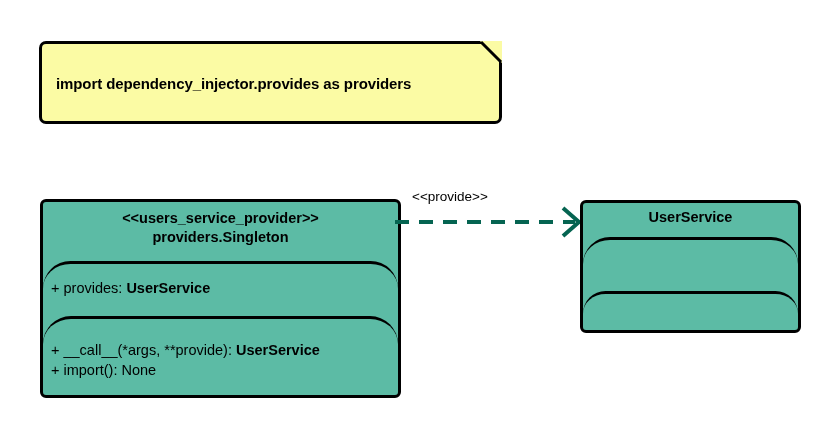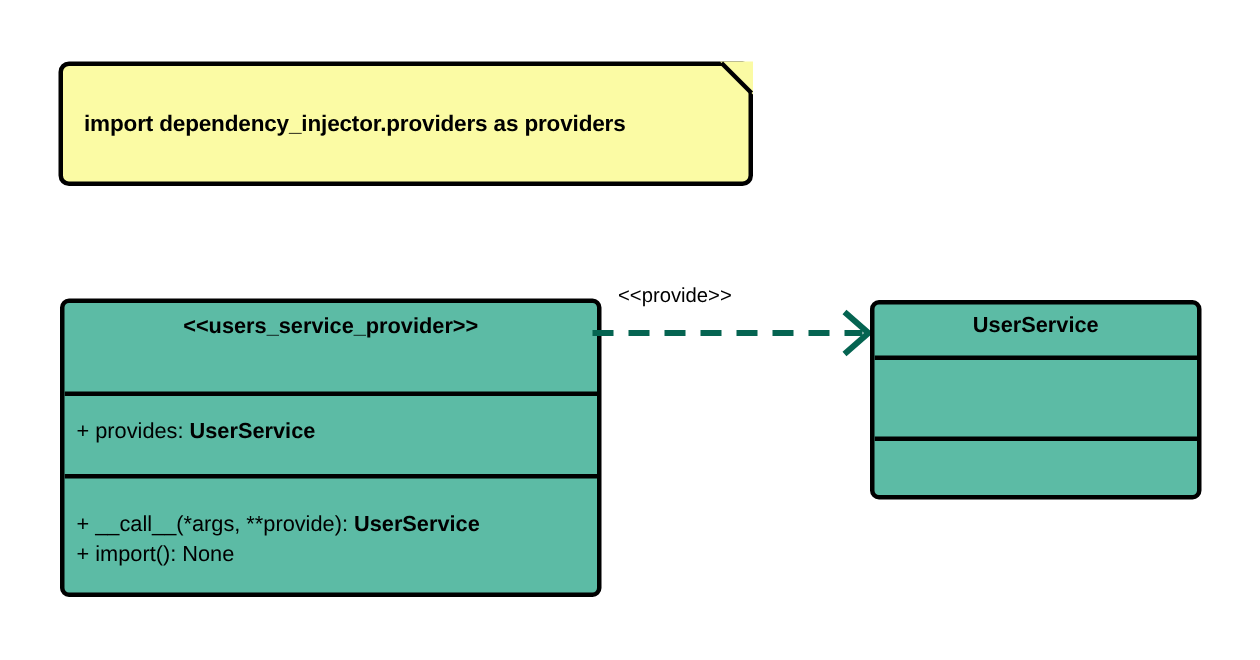--- a/index.html
+++ b/index.html
@@ -57,20 +57,21 @@
     background: #5cbba5;
     border: 3px solid #000000;
     border-radius: 6px;
     box-sizing: border-box;
     overflow: hidden;
   }
   .uml-compartment {
     box-sizing: border-box;
     width: 100%;
     position: relative;
+    border-radius: 28px;
   }
   .uml-compartment + .uml-compartment {
     border-top: 3px solid #000000;
   }
   .compartment-header {
     text-align: center;
     font-weight: bold;
     font-size: 14.5px;
     color: #000000;
     line-height: 19px;
@@ -127,31 +128,32 @@
     color: #000000;
     white-space: nowrap;
   }
 </style>
 </head>
 <body>
 
 <div id="canvas">
 
   <div class="uml-note">
-    <div class="note-text">import dependency_injector.providers as providers</div>
+    <div class="note-text">import dependency_injector.provides as providers</div>
     <svg class="note-fold" viewBox="0 0 22 22">
       <path d="M 0 0 L 22 22 L 22 0 Z" fill="#fbfba4" stroke="none"></path>
       <path d="M 1 1 L 21 21" stroke="#000000" stroke-width="3" fill="none"></path>
     </svg>
   </div>
 
   <div class="uml-class" id="provider-class">
     <div class="uml-compartment c-title">
       <div class="compartment-header">
         <div>&lt;&lt;users_service_provider&gt;&gt;</div>
+        <div>providers.Singleton</div>
       </div>
     </div>
     <div class="uml-compartment c-attrs">
       <div class="member-line">
         <span>+ provides: </span><b>UserService</b>
       </div>
     </div>
     <div class="uml-compartment c-methods">
       <div class="member-line">
         <span>+ __call__(*args, **provide): </span><b>UserService</b>

